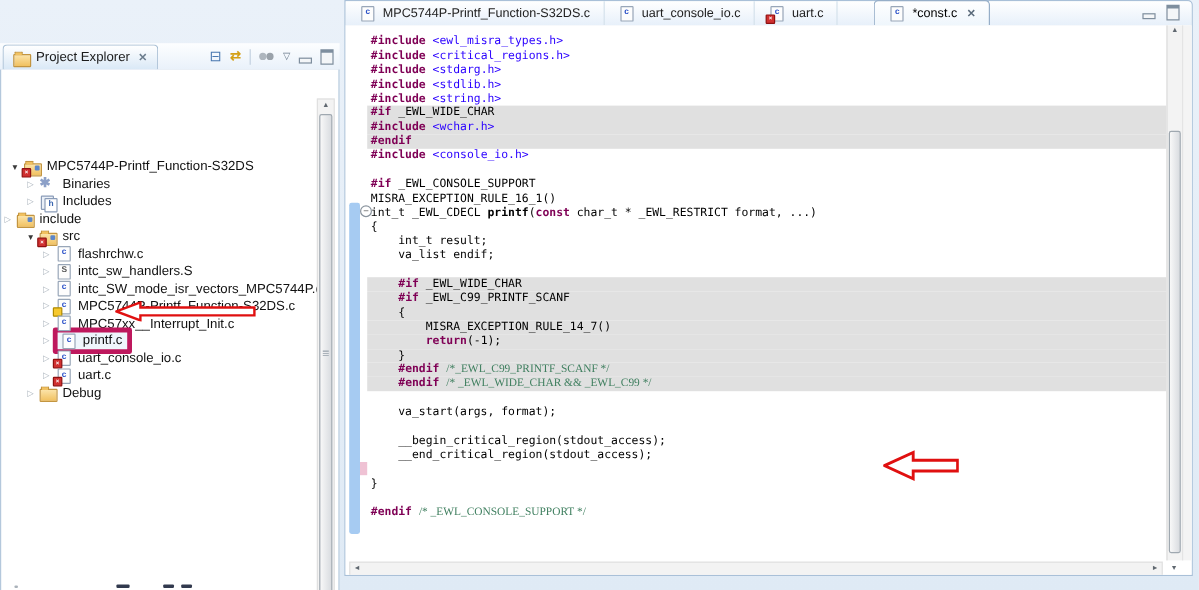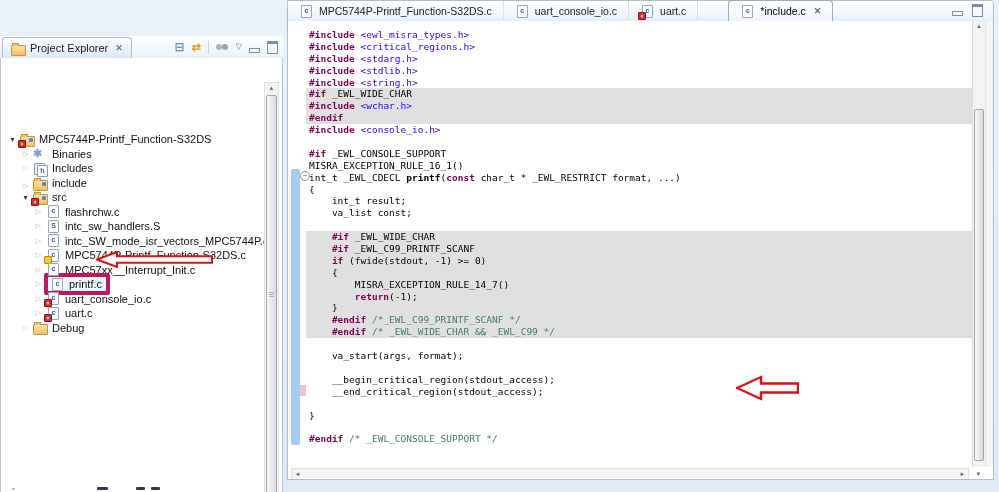--- a/index.html
+++ b/index.html
@@ -81,21 +81,21 @@
   .foldminus{position:absolute;left:12px;top:150px;width:8px;height:8px;border:1px solid #8A949E;border-radius:50%;
              background:#fff;color:#555;font-size:8px;line-height:7px;text-align:center;}
   
   .codewrap{position:absolute;left:0;top:0;width:684px;height:484px;padding-top:8px;box-sizing:border-box;}
   .cl{height:11.9px;line-height:11.9px;white-space:pre;margin-left:18px;padding-left:3px;
       font-family:"DejaVu Sans Mono",monospace;font-size:9.5px;color:#000;}
   .cl.inactive{background:#E0E0E0;}
   .cl.current{background:#E3F0FC;}
   .sg-d,.sg-k{color:#7F0055;font-weight:bold;}
   .sg-s{color:#2A00FF;}
-  .sg-c{color:#3F7F5F;}
+  .sg-c{color:#3F7F5F;font-family:Liberation Serif, serif;}
   .sg-b{font-weight:bold;color:#000;}
   .sg-l{color:#3A50C8;text-decoration:underline;}
   .sg-o{background:#D6D6D6;outline:1px solid #C0C0C0;}
   
   .ed-vs{position:absolute;left:684px;top:0;width:13px;height:446px;background:#F3F3F3;border-left:1px solid #DDD;box-sizing:border-box;}
   .ed-vthumb{position:absolute;left:1px;right:1px;top:88px;height:350px;
              background:linear-gradient(90deg,#F8F8F8,#D9DCE0);border:1px solid #9FA8B0;border-radius:2px;}
   .overview{position:absolute;left:697px;top:0;width:10px;height:446px;background:#F4F4F4;border-left:1px solid #E4E4E4;box-sizing:border-box;}
   .ed-hs{position:absolute;left:3px;top:447px;width:678px;height:12px;background:#F3F3F3;border:1px solid #E0E0E0;box-sizing:border-box;}
   .hs-arrow{position:absolute;top:0;bottom:0;width:11px;font-size:6px;color:#606870;text-align:center;line-height:11px;}
@@ -153,21 +153,21 @@
           <div class="trow" style="padding-left: 19px;">
             <span class="arr closed">▷</span>
             <span class="tsel">
               <span class="tico">
                 <span class="inc1"></span>
                 <span class="inc2">h</span>
               </span>
               <span>Includes</span>
             </span>
           </div>
-          <div class="trow" style="padding-left: 19px; align-items: flex-end;">
+          <div class="trow" style="">
             <span class="arr closed">▷</span>
             <span class="tsel">
               <span class="tico">
                 <span class="fldr dec"></span>
               </span>
               <span>include</span>
             </span>
           </div>
           <div class="trow" style="padding-left: 19px;">
             <span class="arr open">▾</span>
@@ -293,21 +293,21 @@
             <span class="tico">
               <span class="page">c</span>
               <span class="badge error">×</span>
             </span>
             <span>uart.c</span>
           </div>
           <div class="edtab active">
             <span class="tico">
               <span class="page">c</span>
             </span>
-            <span>*include.c</span>
+            <span>*const.c</span>
             <span class="close">✕</span>
           </div>
         </div>
       <div class="ed-winbtns">
         <span class="tb-min"></span>
         <span class="tb-max"></span>
       </div>
     </div>
     <div class="ed-content">
       <div class="rangebar"></div>
@@ -322,25 +322,24 @@
           <div class="cl inactive"><span class="sg-d">#if</span><span class="sg-p"> _EWL_WIDE_CHAR</span></div>
           <div class="cl inactive"><span class="sg-d">#include</span><span class="sg-p"> </span><span class="sg-s">&lt;wchar.h&gt;</span></div>
           <div class="cl inactive"><span class="sg-d">#endif</span></div>
           <div class="cl"><span class="sg-d">#include</span><span class="sg-p"> </span><span class="sg-s">&lt;console_io.h&gt;</span></div>
           <div class="cl">&nbsp;</div>
           <div class="cl"><span class="sg-d">#if</span><span class="sg-p"> _EWL_CONSOLE_SUPPORT</span></div>
           <div class="cl"><span class="sg-p">MISRA_EXCEPTION_RULE_16_1()</span></div>
           <div class="cl"><span class="sg-p">int_t _EWL_CDECL </span><span class="sg-b">printf</span><span class="sg-p">(</span><span class="sg-k">const</span><span class="sg-p"> char_t * _EWL_RESTRICT format, ...)</span></div>
           <div class="cl"><span class="sg-p">{</span></div>
           <div class="cl"><span class="sg-p">    int_t result;</span></div>
-          <div class="cl"><span class="sg-p">    va_list const;</span></div>
+          <div class="cl"><span class="sg-p">    va_list endif;</span></div>
           <div class="cl">&nbsp;</div>
           <div class="cl inactive"><span class="sg-p">    </span><span class="sg-d">#if</span><span class="sg-p"> _EWL_WIDE_CHAR</span></div>
           <div class="cl inactive"><span class="sg-p">    </span><span class="sg-d">#if</span><span class="sg-p"> _EWL_C99_PRINTF_SCANF</span></div>
-          <div class="cl inactive"><span class="sg-p">    </span><span class="sg-k">if</span><span class="sg-p"> (fwide(stdout, -1) &gt;= 0)</span></div>
           <div class="cl inactive"><span class="sg-p">    {</span></div>
           <div class="cl inactive"><span class="sg-p">        MISRA_EXCEPTION_RULE_14_7()</span></div>
           <div class="cl inactive"><span class="sg-p">        </span><span class="sg-k">return</span><span class="sg-p">(-1);</span></div>
           <div class="cl inactive"><span class="sg-p">    }</span></div>
           <div class="cl inactive"><span class="sg-p">    </span><span class="sg-d">#endif</span><span class="sg-p"> </span><span class="sg-c">/*_EWL_C99_PRINTF_SCANF */</span></div>
           <div class="cl inactive"><span class="sg-p">    </span><span class="sg-d">#endif</span><span class="sg-p"> </span><span class="sg-c">/* _EWL_WIDE_CHAR &amp;&amp; _EWL_C99 */</span></div>
           <div class="cl">&nbsp;</div>
           <div class="cl"><span class="sg-p">    va_start(args, format);</span></div>
           <div class="cl">&nbsp;</div>
           <div class="cl"><span class="sg-p">    __begin_critical_region(stdout_access);</span></div>

